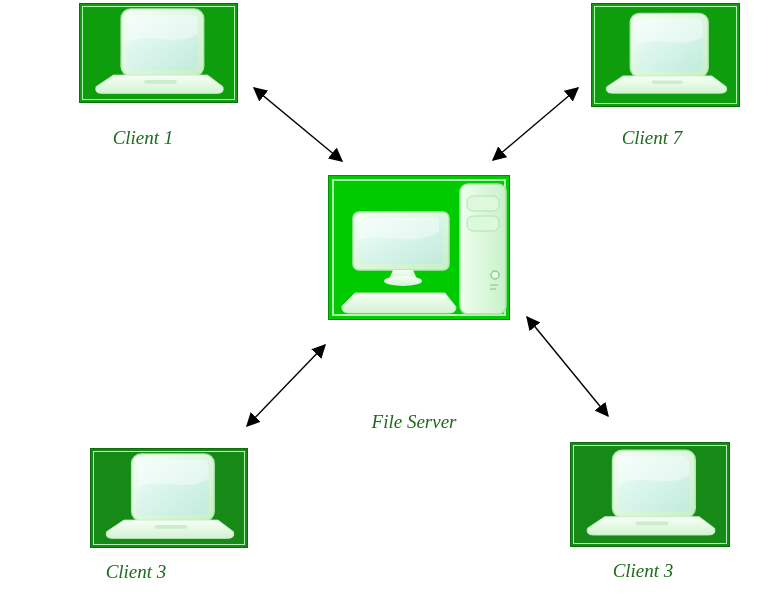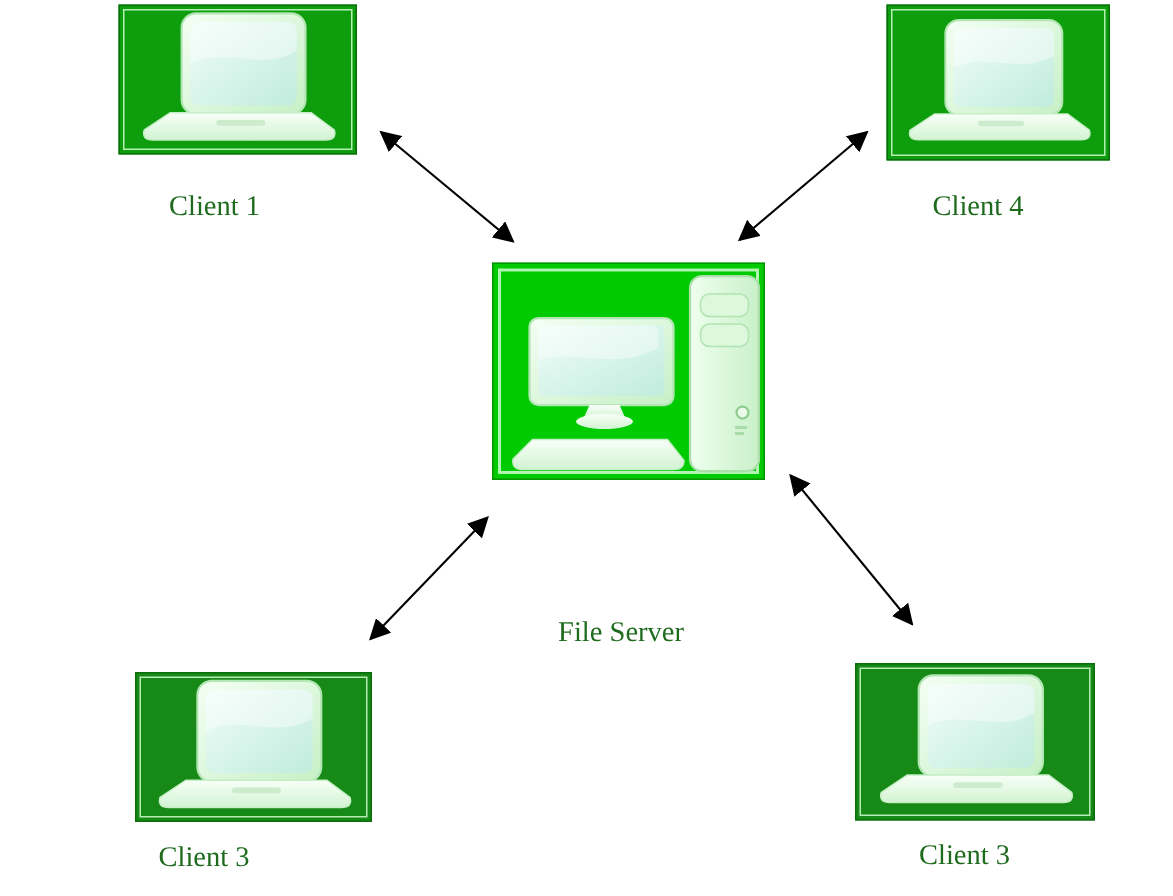--- a/index.html
+++ b/index.html
@@ -2,20 +2,21 @@
 <html style="--client_box_green: #0d9d0d; --client_box_green_dark: #178917; --server_box_green: #00cb00; --label_text_green: #1e6b1e; --arrow_color: #000000; --background: #ffffff;"><head>
 <meta charset="utf-8">
 <style>
   html,body{margin:0;padding:0;background:#fff;}
   .canvas{
     position:relative;
     width:782px;height:597px;
     background:var(--background,#fff);
     font-family:"Liberation Serif","DejaVu Serif",serif;
     overflow:hidden;
+    font-style:italic;
   }
   .arrows{position:absolute;left:0;top:0;width:782px;height:597px;pointer-events:none;}
   .node{position:absolute;box-sizing:border-box;}
   .node .inner-border{position:absolute;inset:2px;border:1px solid rgba(210,255,210,.85);pointer-events:none;}
   .node svg.icon{position:absolute;}
   .node-client{background:var(--client_box_green,#0d9d0d);border:1px solid #0b6e0b;}
   .node-client-dark{background:var(--client_box_green_dark,#178917);border:1px solid #0b6e0b;}
   .node-server{background:var(--server_box_green,#00cb00);border:1px solid rgba(0,110,0,.6);}
   .node-server .inner-border{inset:3px;border:2px solid rgba(222,255,222,.8);}
   .lbl{
@@ -95,21 +96,21 @@
     </svg>
   </div>
   <div class="lbl" style="left:93px;top:127px;width:100px;">Client 1</div>
 
   <div class="node node-client" style="left:591px;top:3px;width:149px;height:104px;">
     <div class="inner-border"></div>
     <svg class="icon" style="left:2px;top:4px;width:145px;height:96px;" viewBox="0 0 160 100">
       <use href="#sym-laptop"></use>
     </svg>
   </div>
-  <div class="lbl" style="left:602px;top:127px;width:100px;">Client 4</div>
+  <div class="lbl" style="left:602px;top:127px;width:100px;">Client 7</div>
 
   <div class="node node-server" style="left:328px;top:175px;width:182px;height:145px;">
     <div class="inner-border"></div>
     <svg class="icon" style="left:0px;top:0px;width:182px;height:145px;" viewBox="0 0 182 145">
       <use href="#sym-desktop"></use>
     </svg>
   </div>
   <div class="lbl" style="left:354px;top:371px;width:120px;margin-top:40px;">File Server</div>
 
   <div class="node node-client-dark" style="left:90px;top:448px;width:158px;height:100px;">

